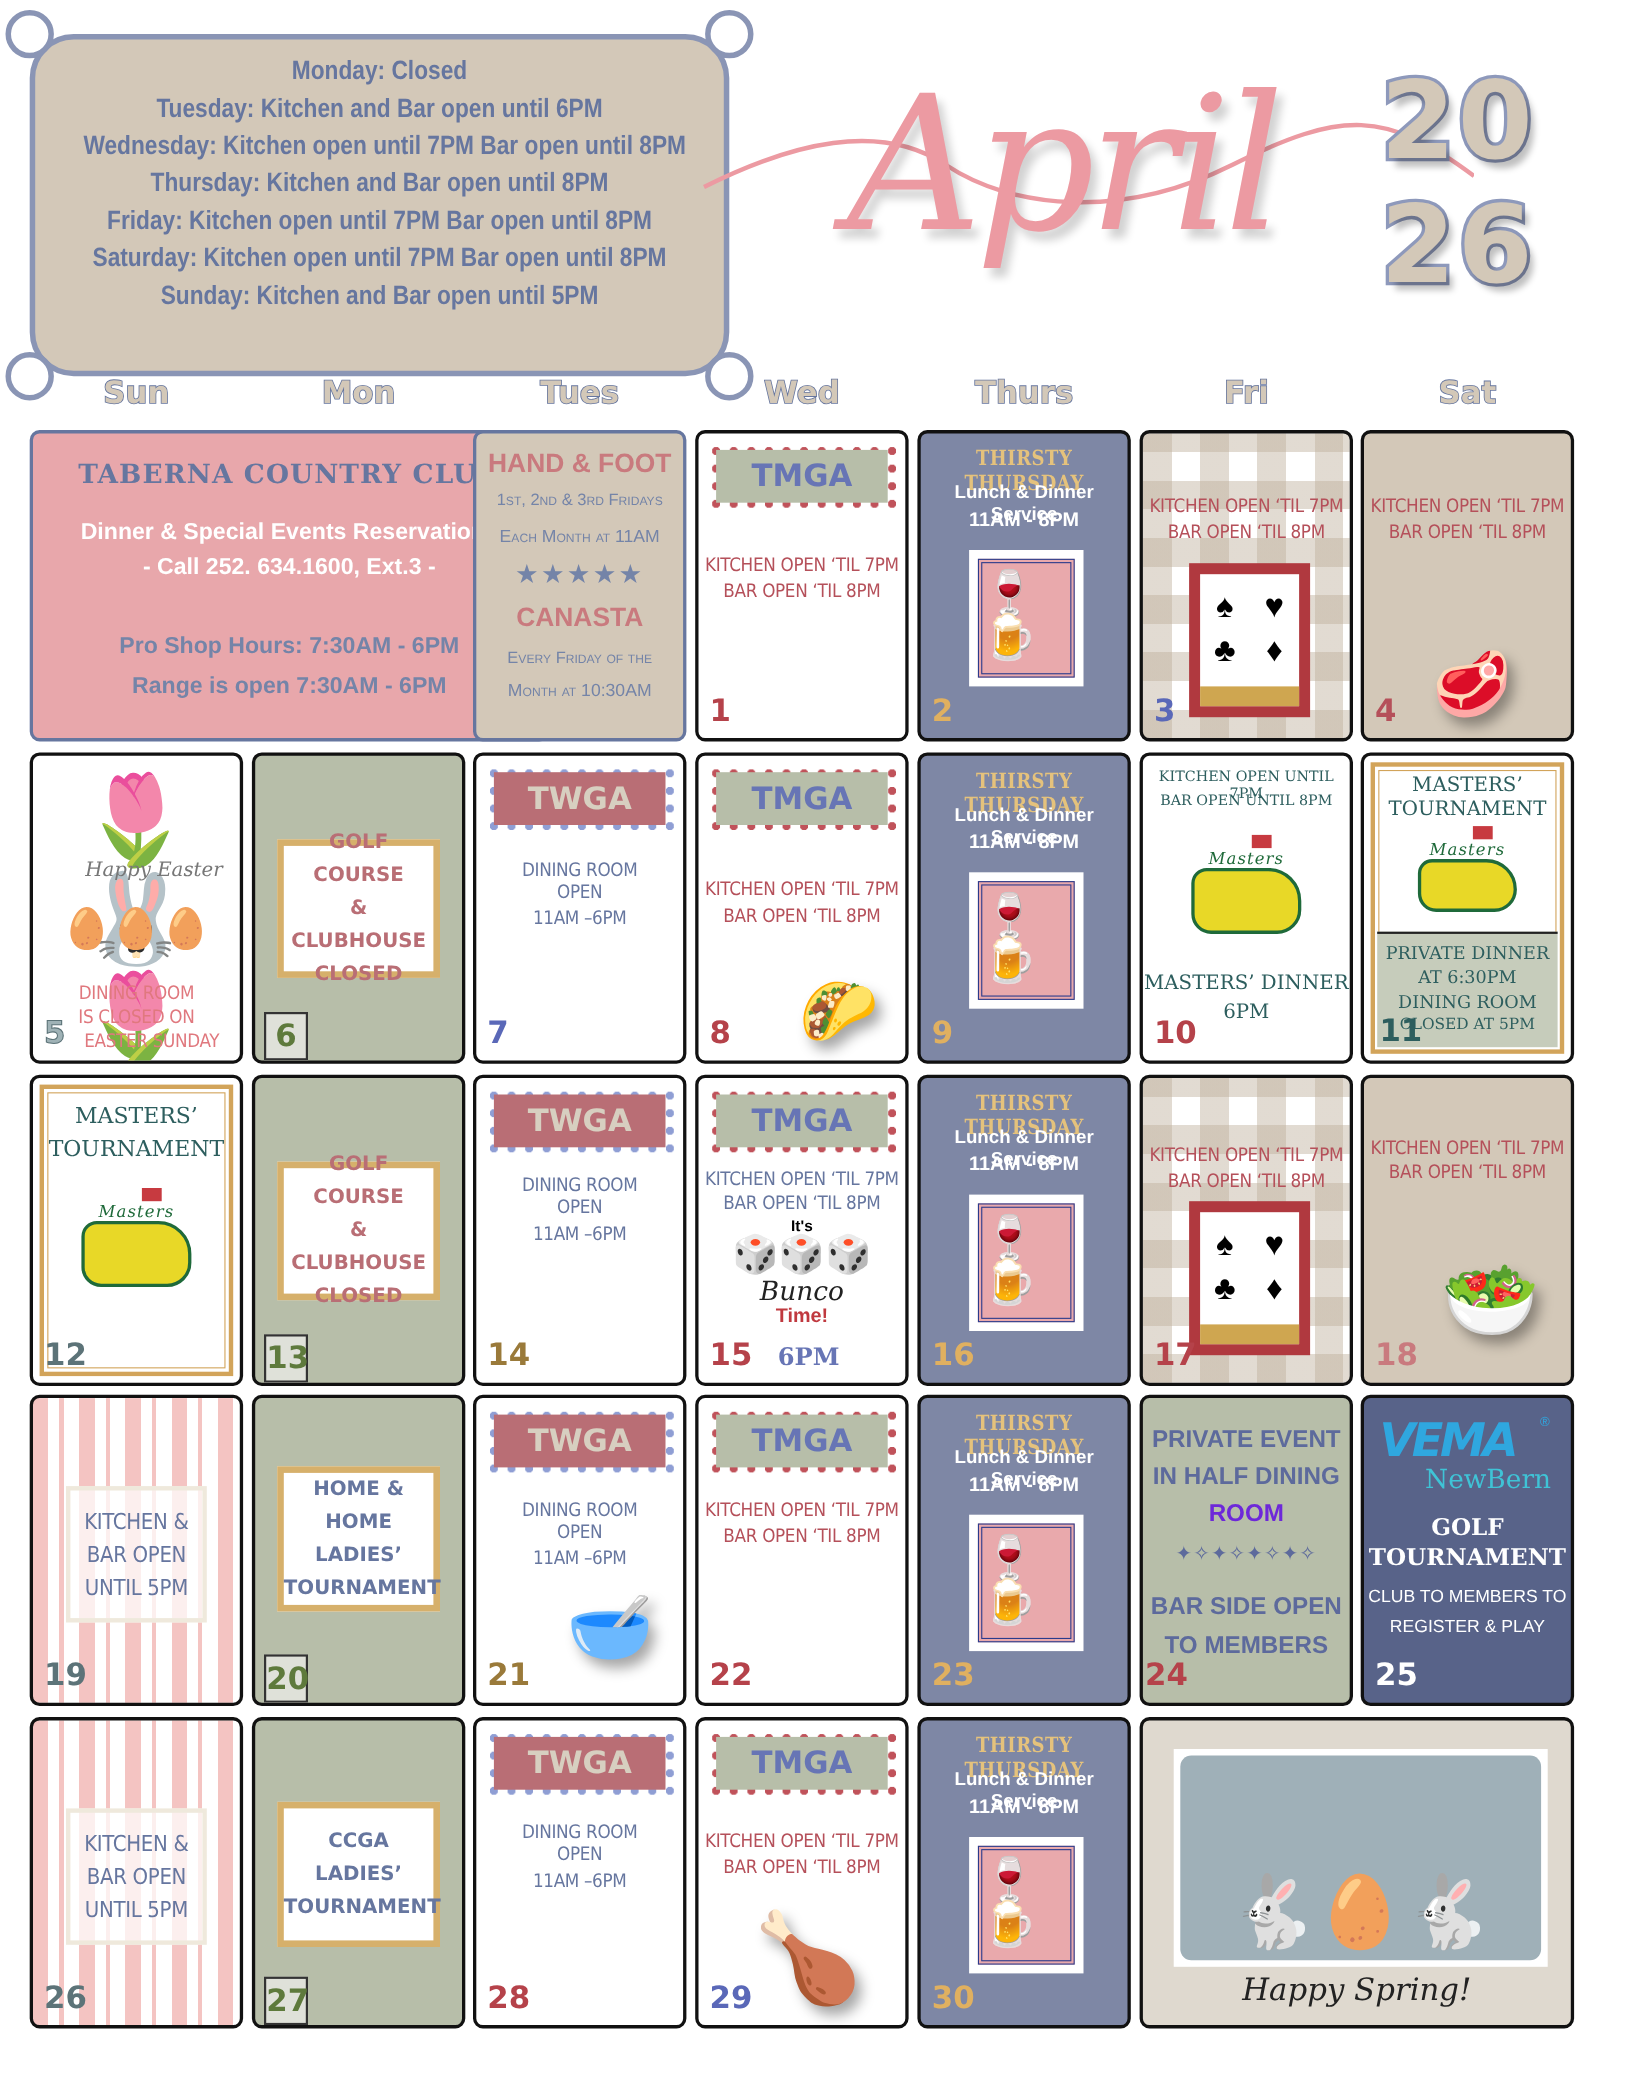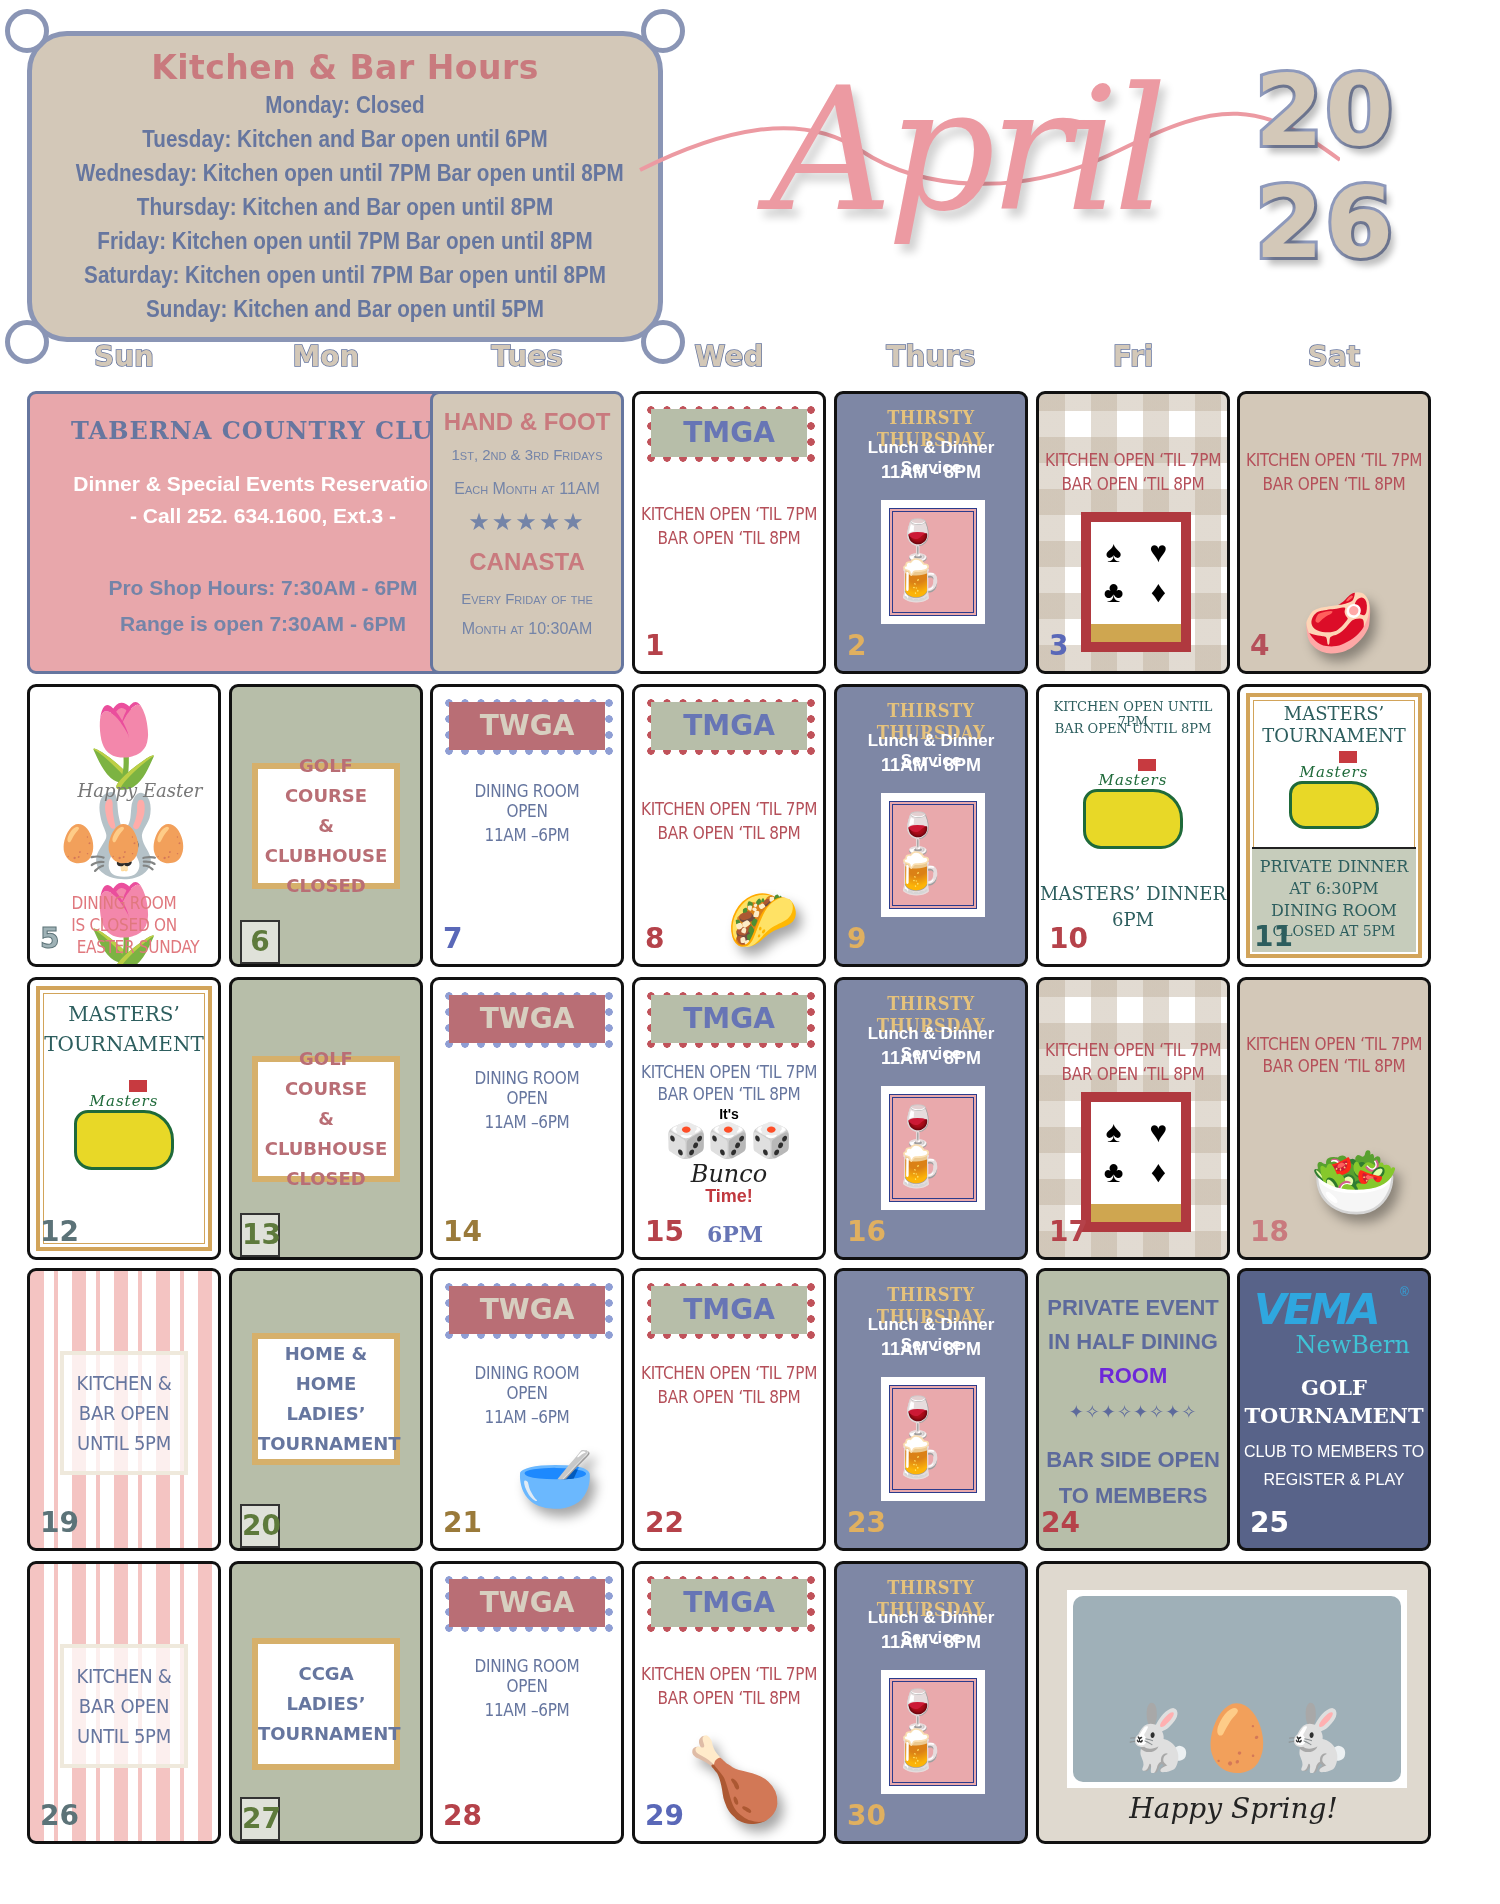--- a/index.html
+++ b/index.html
@@ -103,21 +103,20 @@
   .food { position: absolute; font-size: 58px; line-height: 1; filter: drop-shadow(6px 8px 6px rgba(0,0,0,0.35)); }
 </style>
 </head>
 <body>
 
 <div class="hours">
   <div class="corner c-tl"></div>
   <div class="corner c-tr"></div>
   <div class="corner c-bl"></div>
   <div class="corner c-br"></div>
-  <div class="hours-title">Kitchen &amp; Bar Hours</div>
   <div class="hours-line">Monday: Closed</div>
   <div class="hours-line">Tuesday: Kitchen and Bar open until 6PM</div>
   <div class="hours-line">Wednesday: Kitchen open until 7PM Bar open until 8PM</div>
   <div class="hours-line">Thursday: Kitchen and Bar open until 8PM</div>
   <div class="hours-line">Friday: Kitchen open until 7PM Bar open until 8PM</div>
   <div class="hours-line">Saturday: Kitchen open until 7PM Bar open until 8PM</div>
   <div class="hours-line">Sunday: Kitchen and Bar open until 5PM</div>
 </div>
 
 <svg class="month-swoosh" viewBox="0 0 740 120">

